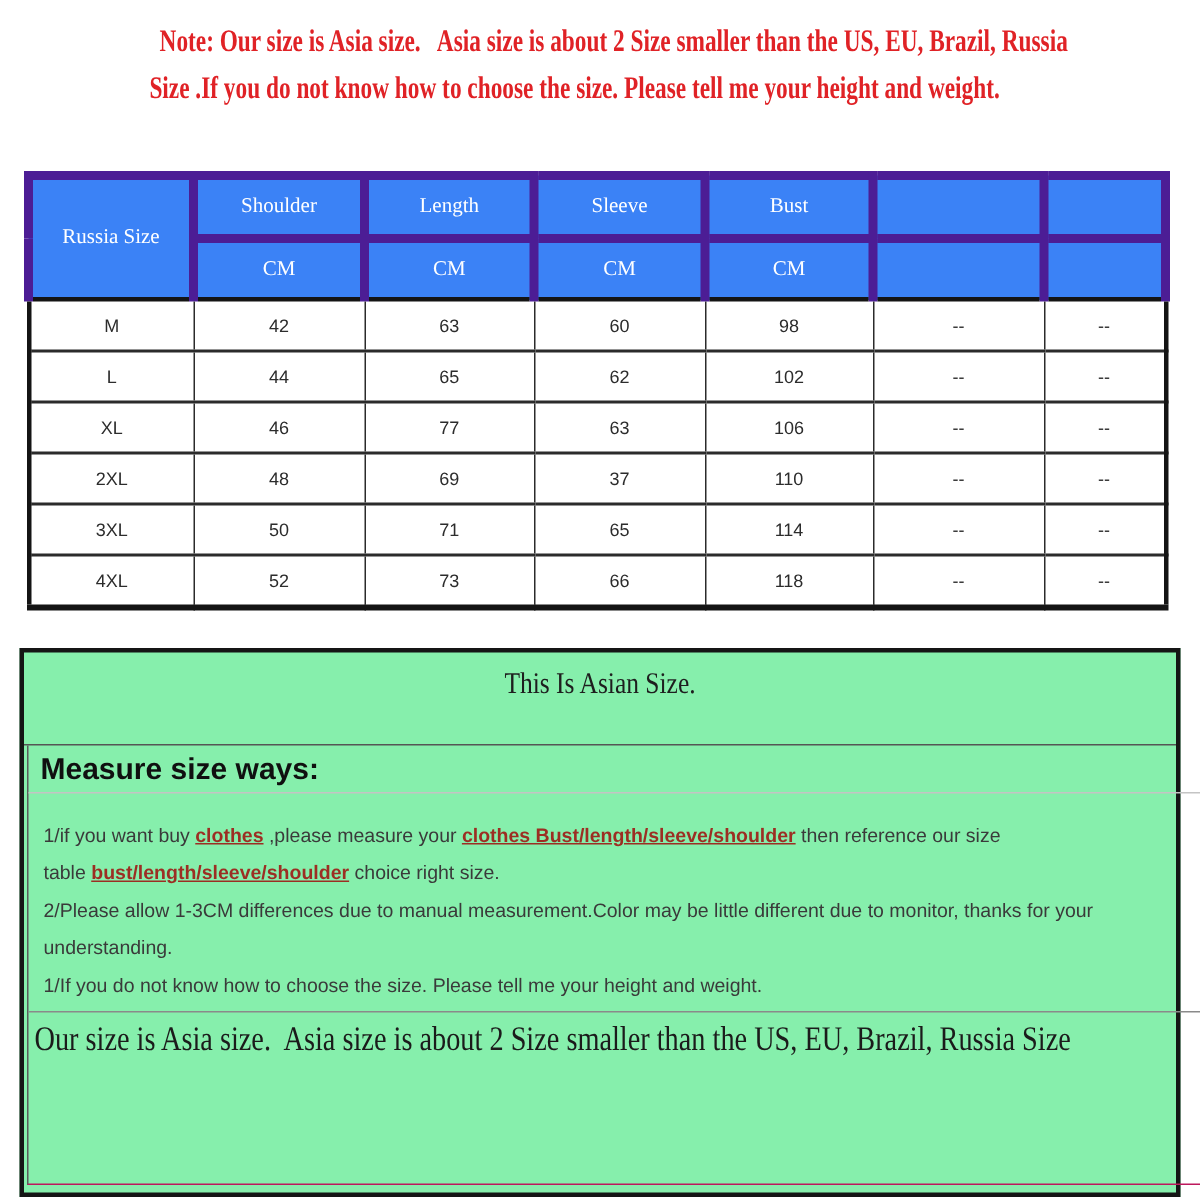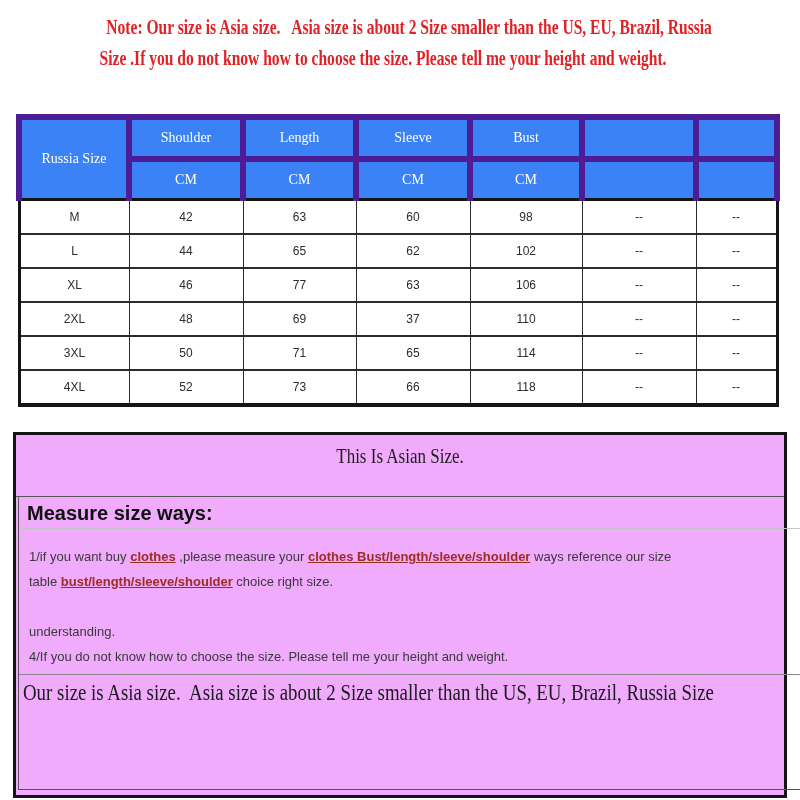--- a/index.html
+++ b/index.html
@@ -28,21 +28,21 @@
   table.size-table tr.units th{border-bottom:3px solid #141414;}
   table.size-table th.rh{border-bottom:3px solid #141414;}
   table.size-table td{
     border:1px solid #2b2b2b;border-top-width:2px;border-bottom-width:2px;
     height:30px;text-align:center;vertical-align:middle;
     font-size:12px;color:#2c2c2c;background:#ffffff;
   }
   
   .panel{
     margin:25px 0 0 13px;width:774px;height:366px;box-sizing:border-box;
-    border:3px solid #151515;background:#f0abfc;
+    border:3px solid #151515;background:#86efac;
   }
   .panel-title{
     height:62px;box-sizing:border-box;border-bottom:1px solid #555555;
     text-align:center;padding-top:10px;
   }
   .panel-title > span{
     display:inline-block;transform:scaleX(.85);transform-origin:50% 50%;
     font-family:"Liberation Serif",serif;font-size:20px;color:#1e1e1e;white-space:pre;
   }
   .inner{
@@ -160,19 +160,19 @@
       <td>--</td>
     </tr>
   </tbody>
 </table>
 
 <div class="panel">
   <div class="panel-title"><span>This Is Asian Size.</span></div>
   <div class="inner">
     <div class="measure">Measure size ways:</div>
     <div class="instructions">
-      <p><span>1/if you want buy </span><span class="link">clothes</span><span> ,please measure your </span><span class="link">clothes Bust/length/sleeve/shoulder</span><span> ways reference our size</span><br><span>table </span><span class="link">bust/length/sleeve/shoulder</span><span> choice right size.</span></p>
-      <p><br><span>understanding.</span></p>
-      <p><span>4/If you do not know how to choose the size. Please tell me your height and weight.</span></p>
+      <p><span>1/if you want buy </span><span class="link">clothes</span><span> ,please measure your </span><span class="link">clothes Bust/length/sleeve/shoulder</span><span> then reference our size</span><br><span>table </span><span class="link">bust/length/sleeve/shoulder</span><span> choice right size.</span></p>
+      <p><span>2/Please allow 1-3CM differences due to manual measurement.Color may be little different due to monitor, thanks for your</span><br><span>understanding.</span></p>
+      <p><span>1/If you do not know how to choose the size. Please tell me your height and weight.</span></p>
     </div>
     <div class="statement"><span>Our size is Asia size.  Asia size is about 2 Size smaller than the US, EU, Brazil, Russia Size</span></div>
   </div>
 </div>
 
 </body></html>

